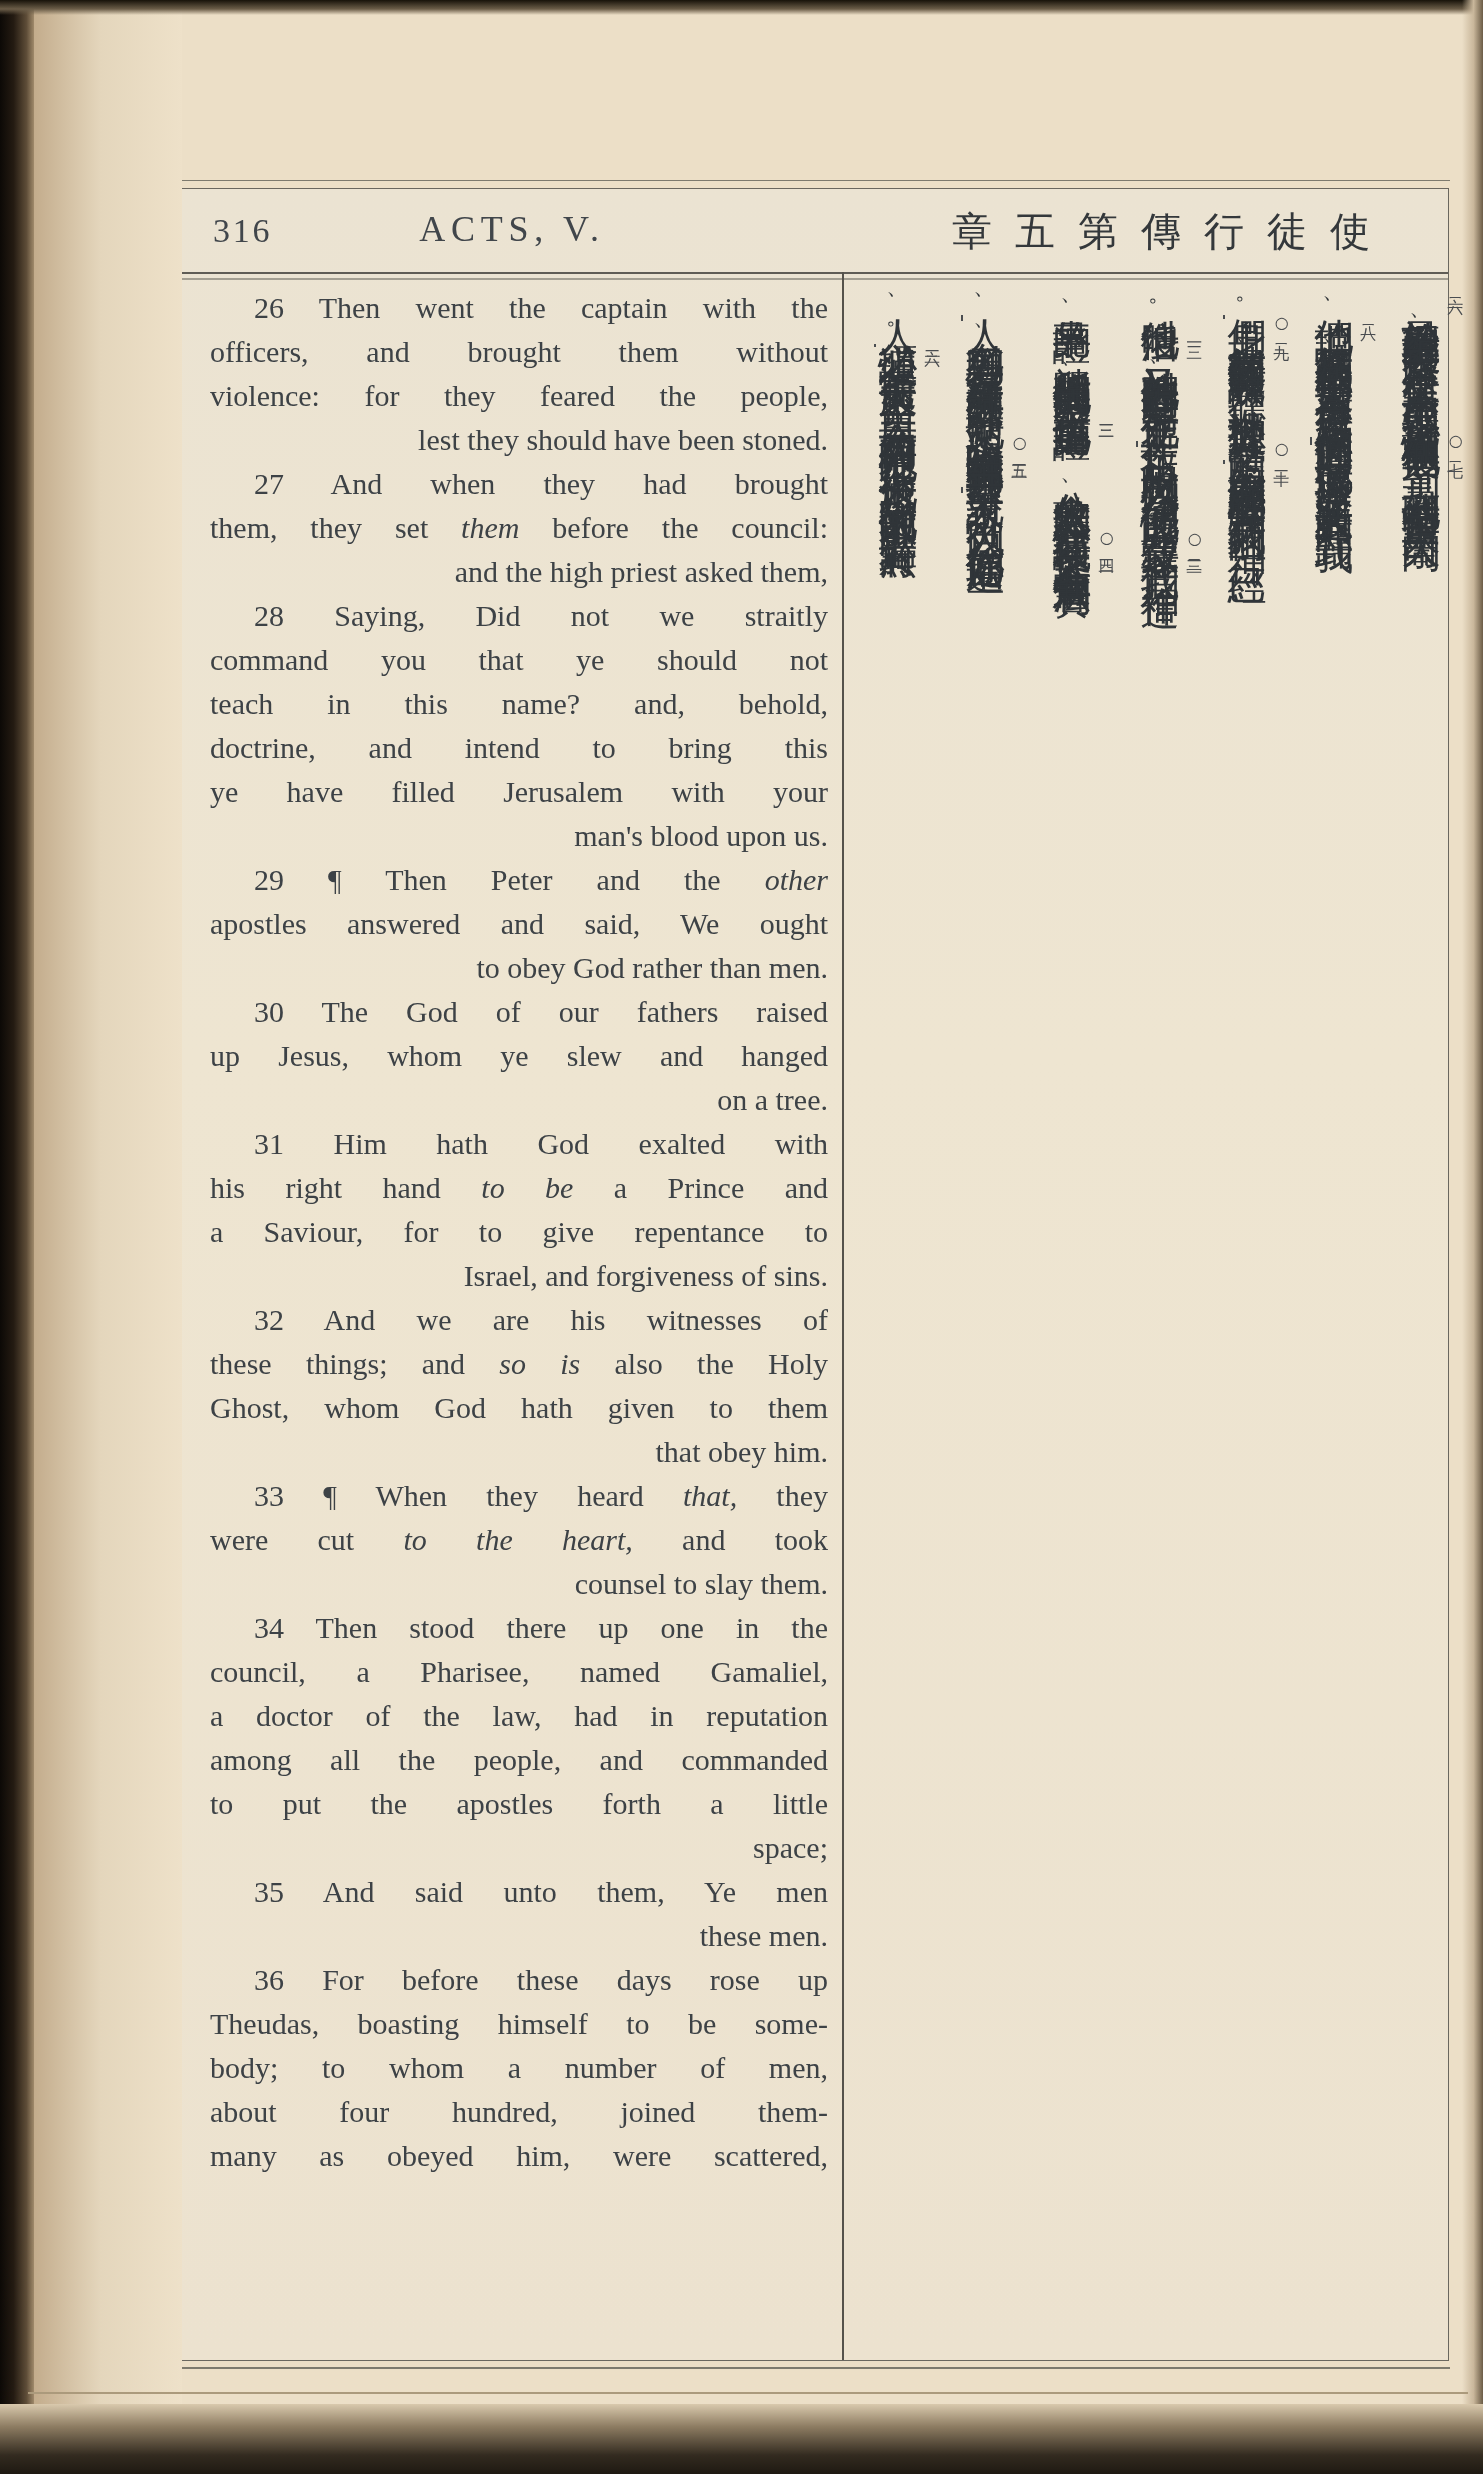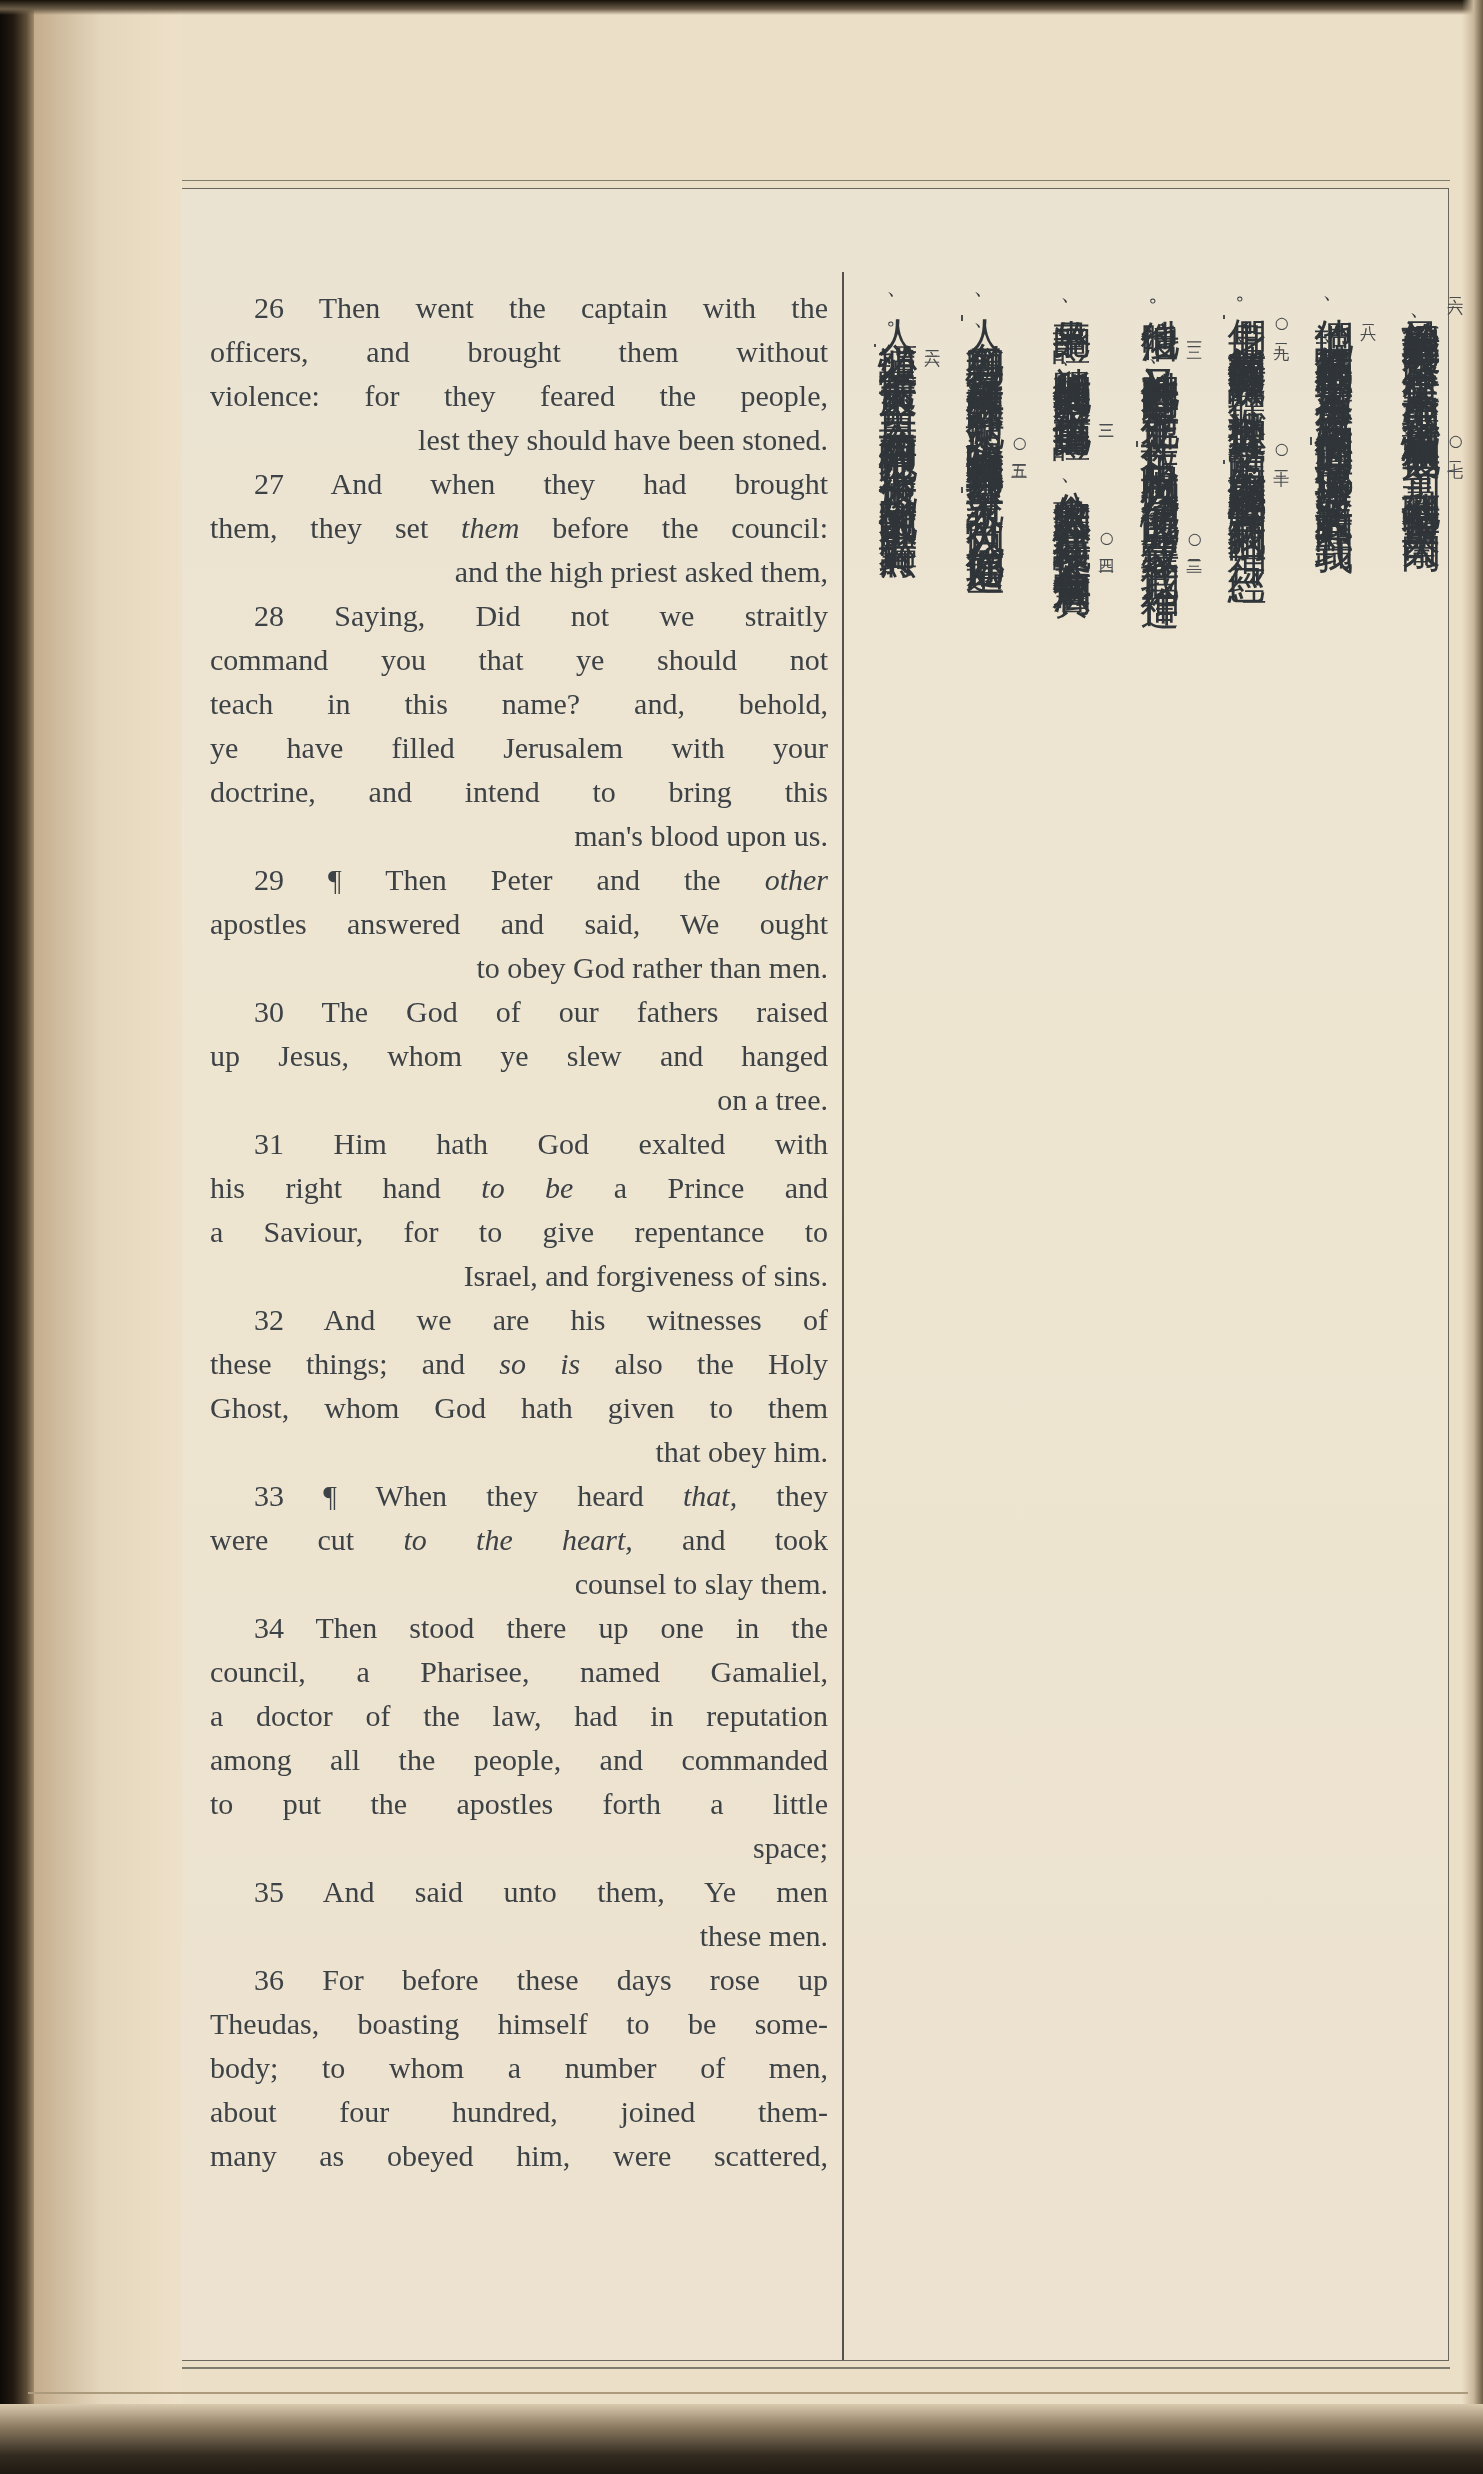--- a/index.html
+++ b/index.html
@@ -70,37 +70,43 @@
 
   <div class="ghost g1">whosoever believed were the more added to the multitude both of men and women insomuch that they brought forth the sick into the streets and laid them on beds and couches that at the least the shadow of Peter passing by might overshadow some of them whosoever believed were the more added to the multitude both of men and women insomuch that they brought forth the sick into the streets and laid them on beds and couches that at the least the shadow of Peter passing by might overshadow some of them whosoever believed were the more added to the multitude both of men and women insomuch that they brought forth the sick into the streets and laid them on beds and couches that at the least the shadow of Peter passing by might overshadow some of them whosoever believed were the more added to the multitude both of men and women insomuch that they brought forth the sick into the streets and laid them on beds and couches that at the least the shadow of Peter passing by might overshadow some of them whosoever believed were the more added to the multitude both of men and women insomuch that they brought forth the sick into the streets and laid them on beds and couches that at the least the shadow of Peter passing by might overshadow some of them whosoever believed were the more added to the multitude both of men and women insomuch that they brought forth the sick into the streets and laid them on beds and couches that at the least the shadow of Peter passing by might overshadow some of them </div>
   <div class="ghost g2">whosoever believed were the more added to the multitude both of men and women insomuch that they brought forth the sick into the streets and laid them on beds and couches that at the least the shadow of Peter passing by might overshadow some of them whosoever believed were the more added to the multitude both of men and women insomuch that they brought forth the sick into the streets and laid them on beds and couches that at the least the shadow of Peter passing by might overshadow some of them </div>
   <div class="ghost g3">信而歸主的人越發增添連男帶女很多甚至有人將病人抬到街上放在床上衆人都懼怕使徒行了許多奇事神蹟信而歸主的人越發增添連男帶女很多甚至有人將病人抬到街上放在床上衆人都懼怕使徒行了許多奇事神蹟信而歸主的人越發增添連男帶女很多甚至有人將病人抬到街上放在床上衆人都懼怕使徒行了許多奇事神蹟信而歸主的人越發增添連男帶女很多甚至有人將病人抬到街上放在床上衆人都懼怕使徒行了許多奇事神蹟信而歸主的人越發增添連男帶女很多甚至有人將病人抬到街上放在床上衆人都懼怕使徒行了許多奇事神蹟</div>
   <div class="ghost g4">章五第傳行徒使</div>
 
   <div class="frame">
     <div class="hairline-top"></div>
     <div class="hairline-bottom"></div>
 
+    <div class="header">
+      <div class="sub-rule"></div>
+      <div class="pageno">316</div>
+      <div class="entitle">ACTS, V.</div>
+      <div class="zhtitle">章五第傳行徒使</div>
+    </div>
 
     <div class="divider"></div>
   </div>
 
   <div class="encol">
       <div class="eline jl ind"><span>26 Then went the captain with the</span></div>
       <div class="eline jl"><span>officers, and brought them without</span></div>
       <div class="eline jl"><span>violence: for they feared the people,</span></div>
       <div class="eline ll"><span>lest they should have been stoned.</span></div>
       <div class="eline jl ind"><span>27 And when they had brought</span></div>
       <div class="eline jl"><span>them, they set </span><em>them</em><span> before the council:</span></div>
       <div class="eline ll"><span>and the high priest asked them,</span></div>
       <div class="eline jl ind"><span>28 Saying, Did not we straitly</span></div>
       <div class="eline jl"><span>command you that ye should not</span></div>
       <div class="eline jl"><span>teach in this name? and, behold,</span></div>
+      <div class="eline jl"><span>doctrine, and intend to bring this</span></div>
       <div class="eline jl"><span>ye have filled Jerusalem with your</span></div>
-      <div class="eline jl"><span>doctrine, and intend to bring this</span></div>
       <div class="eline ll"><span>man's blood upon us.</span></div>
       <div class="eline jl ind"><span>29 ¶ Then Peter and the </span><em>other</em></div>
       <div class="eline jl"><span>apostles answered and said, We ought</span></div>
       <div class="eline ll"><span>to obey God rather than men.</span></div>
       <div class="eline jl ind"><span>30 The God of our fathers raised</span></div>
       <div class="eline jl"><span>up Jesus, whom ye slew and hanged</span></div>
       <div class="eline ll"><span>on a tree.</span></div>
       <div class="eline jl ind"><span>31 Him hath God exalted with</span></div>
       <div class="eline jl"><span>his right hand </span><em>to be</em><span> a Prince and</span></div>
       <div class="eline jl"><span>a Saviour, for to give repentance to</span></div>

